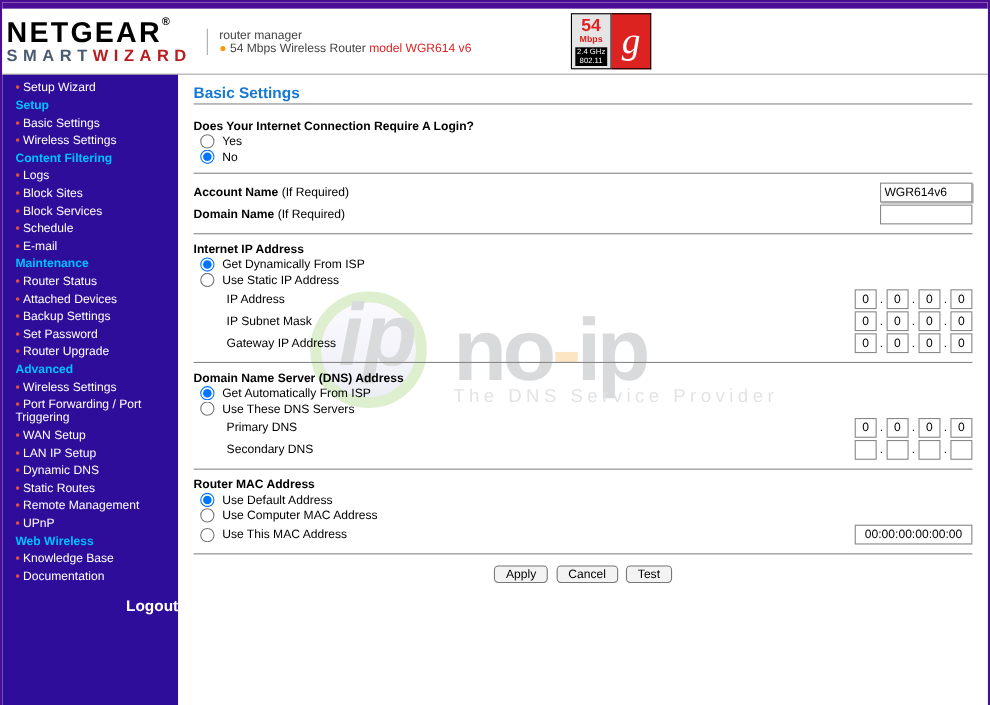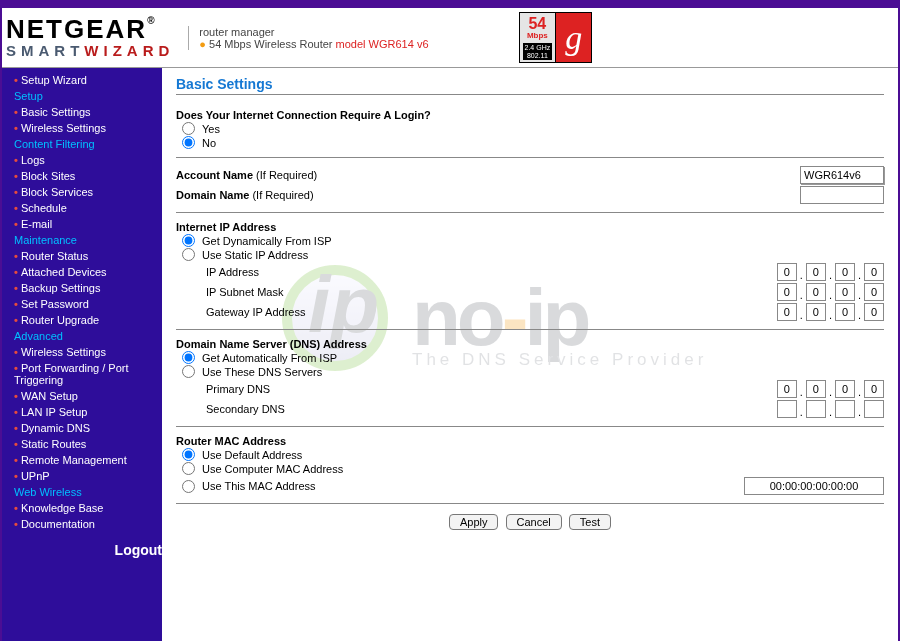--- a/index.html
+++ b/index.html
@@ -16,21 +16,21 @@
 .tag-block .model { color: #d22; }
 .speed-badge { margin-left: 90px; display: flex; }
 .badge-left { border: 1px solid #000; background: #e5e5e5; font-size: 9px; text-align: center; padding: 2px 3px; line-height: 1.1; }
 .badge-left .num { font-size: 16px; font-weight: bold; color: #d22; }
 .badge-left .mbps { font-size: 8px; color: #d22; font-weight: bold; display: block; }
 .badge-left .tbl { background: #000; color: #fff; font-size: 7px; padding: 1px 2px; margin-top: 2px; }
 .badge-g { background: #d22; color: #fff; font-size: 34px; font-style: italic; font-family: Georgia, serif; width: 36px; display: flex; align-items: center; justify-content: center; border: 1px solid #000; border-left: none; }
 .layout { display: flex; }
 .sidebar { width: 160px; background: #2e0d9a; color: #fff; padding: 4px 0 10px; flex-shrink: 0; min-height: 575px; }
 .sb-item, .sb-head { padding: 2px 8px 2px 12px; font-size: 11px; }
-.sb-head { color: #00c0ff; font-weight: normal; }
+.sb-head { color: #00c0ff; font-weight: bold; }
 .sb-item { color: #fff; cursor: pointer; }
 .sb-item::before { content: "• "; color: #e74c3c; font-weight: bold; }
 .logout { text-align: right; font-weight: bold; font-size: 14px; margin-top: 10px; cursor: pointer; }
 .content { flex: 1; padding: 8px 14px; position: relative; background: #fff; }
 .watermark { position: absolute; left: 120px; top: 195px; display:flex; align-items:center; opacity: 0.25; pointer-events: none; z-index: 0; }
 .wm-ip { position: relative; width: 130px; height: 130px; }
 .wm-ip-circle { position: absolute; width: 106px; height: 106px; border: 10px solid #7cc243; border-radius: 50%; left: 0; top: 2px; background: linear-gradient(#eef,#bbd); }
 .wm-ip-txt { position: absolute; font-size: 80px; font-weight: bold; color: #6a6f77; font-style: italic; left: 26px; top: -4px; }
 .wm-noip { margin-left: 0px; }
 .wm-noip .big { font-size: 80px; font-weight: 900; color: #6a6f77; letter-spacing: -4px; line-height: 0.8; }
@@ -38,27 +38,27 @@
 .wm-noip .tag { font-size: 17px; color: #8a8f97; letter-spacing: 4px; }
 .page-content { position: relative; z-index: 1; }
 .page-title { color: #1578d3; font-weight: bold; font-size: 14px; border-bottom: 1px solid #888; padding-bottom: 2px; margin-bottom: 14px; }
 .section-label { font-weight: bold; font-size: 11px; }
 .radio-row { display: flex; align-items: center; gap: 4px; font-size: 11px; margin: 1px 0; }
 .radio-row input[type=radio] { margin: 0 3px 0 6px; }
 .hr { border: none; border-top: 1px solid #888; margin: 8px 0; }
 .field-row { display: flex; align-items: center; font-size: 11px; margin: 2px 0; }
 .field-row .lbl { flex: 0 0 170px; }
 .field-row .lbl-indent { padding-left: 30px; flex: 0 0 200px; }
-.field-row .inputs { margin-left: auto; display: flex; align-items: flex-end; }
+.field-row .inputs { margin-left: auto; display: flex; align-items: center; }
 .txt { border: 1px solid #888; height: 18px; font-size: 11px; padding: 0 3px; }
 .txt-acct { width: 84px; box-shadow: 1px 1px 0 #999; }
 .txt-dom { width: 84px; }
 .octet { width: 20px; text-align: center; border: 1px solid #888; height: 18px; font-size: 11px; }
 .dot { margin: 0 3px; }
-.txt-mac { width: 140px; text-align: center; }
+.txt-mac { width: 107px; text-align: center; }
 .btn-row { text-align: center; margin-top: 10px; }
 .btn { font-size: 11px; border: 1px solid #777; border-radius: 4px; padding: 1px 10px; background: #f3f3f3; cursor: pointer; margin: 0 2px; }
 </style>
 </head>
 <body>
 
 <div class="topbar"></div>
 
 <div class="header">
   <div class="logo-block">

